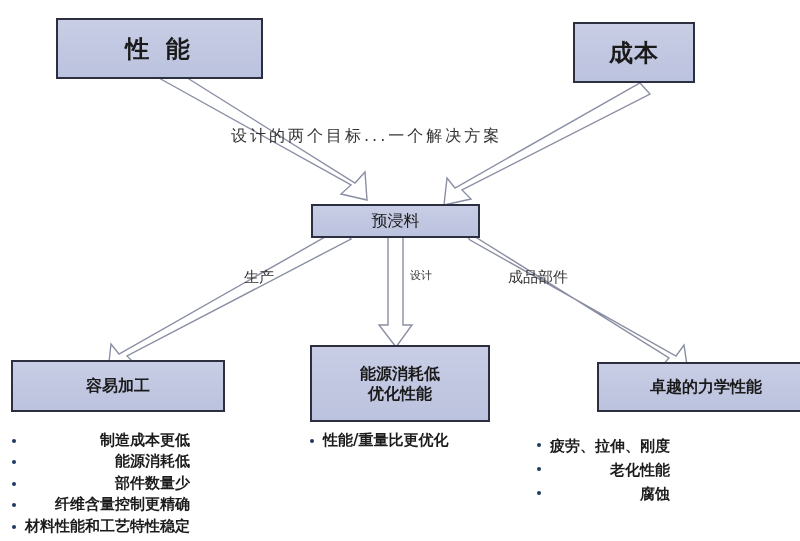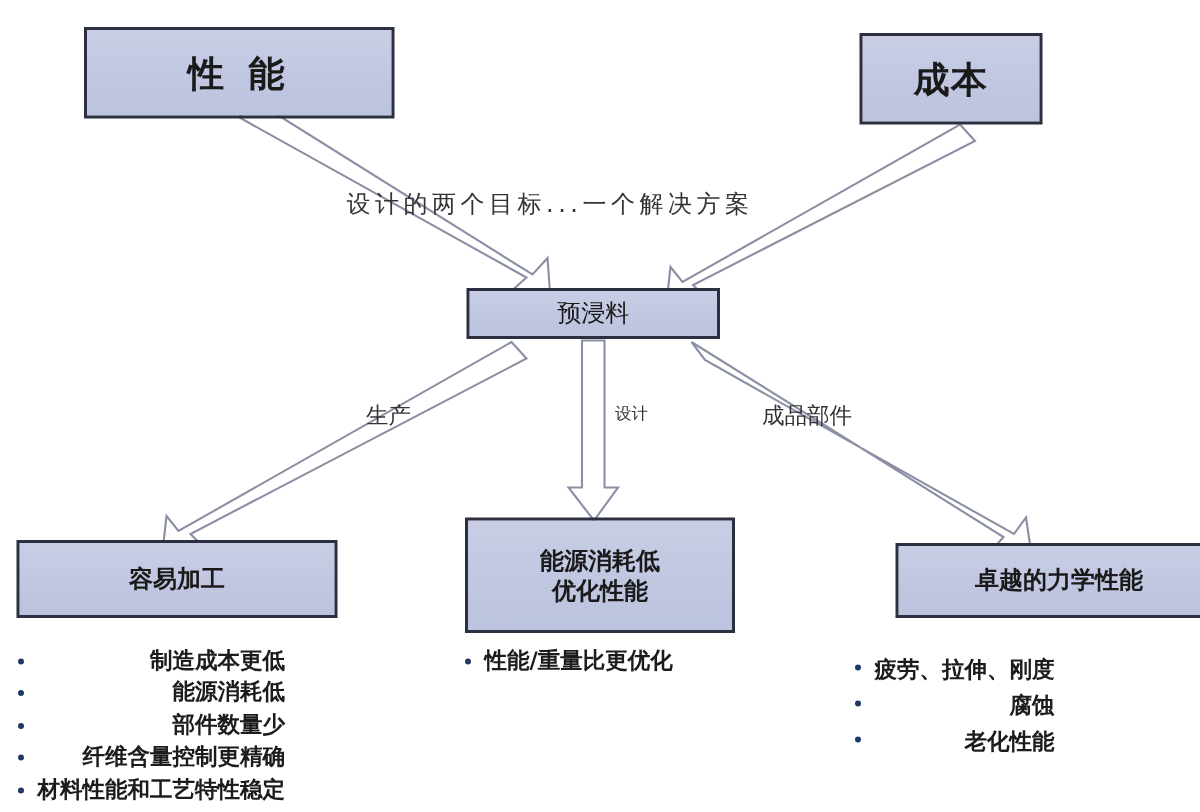--- a/index.html
+++ b/index.html
@@ -35,21 +35,21 @@
     text-align: center;
     line-height: 1.25;
     z-index: 3;
   }
   .node-box .line {
     display: block;
     white-space: nowrap;
   }
   #box-performance { left: 56px;  top: 18px;  width: 207px; height: 61px; font-size: 24px; font-weight: 700; letter-spacing: 4px; }
   #box-cost        { left: 573px; top: 22px;  width: 122px; height: 61px; font-size: 24px; font-weight: 700; letter-spacing: 1px; }
-  #box-prepreg     { left: 311px; top: 192px; width: 169px; height: 34px; font-size: 16px; font-weight: 400; }
+  #box-prepreg     { left: 311px; top: 204px; width: 169px; height: 34px; font-size: 16px; font-weight: 400; }
   #box-easy        { left: 11px;  top: 360px; width: 214px; height: 52px; font-size: 16px; font-weight: 700; }
   #box-weight      { left: 310px; top: 345px; width: 180px; height: 77px; font-size: 16px; font-weight: 700; }
   #box-mech        { left: 597px; top: 362px; width: 218px; height: 50px; font-size: 16px; font-weight: 700; }
 
   .edge-label {
     position: absolute;
     color: #333333;
     white-space: nowrap;
     z-index: 4;
     background: transparent;
@@ -81,21 +81,21 @@
     position: absolute;
     left: 4px;
     top: 9px;
     width: 4px;
     height: 4px;
     border-radius: 50%;
     background: #1f3864;
   }
   #bullets-easy   { left: 8px;   top: 430px; }
   #bullets-weight { left: 306px; top: 430px; }
-  #bullets-mech   { left: 566px; top: 434px; }
+  #bullets-mech   { left: 533px; top: 434px; }
   #bullets-mech li { line-height: 1.6; }
 </style>
 </head>
 <body>
 
 <div id="canvas">
 
   <svg id="arrow-layer" viewBox="0 0 800 541" xmlns="http://www.w3.org/2000/svg">
     <defs>
       <style>
@@ -162,17 +162,17 @@
     <li>纤维含量控制更精确</li>
     <li>材料性能和工艺特性稳定</li>
   </ul>
 
   <ul class="bullet-list" id="bullets-weight">
     <li>性能/重量比更优化</li>
   </ul>
 
   <ul class="bullet-list" id="bullets-mech">
     <li>疲劳、拉伸、刚度</li>
+    <li>老化性能</li>
     <li>腐蚀</li>
-    <li>老化性能</li>
   </ul>
 
 </div>
 
 </body></html>

